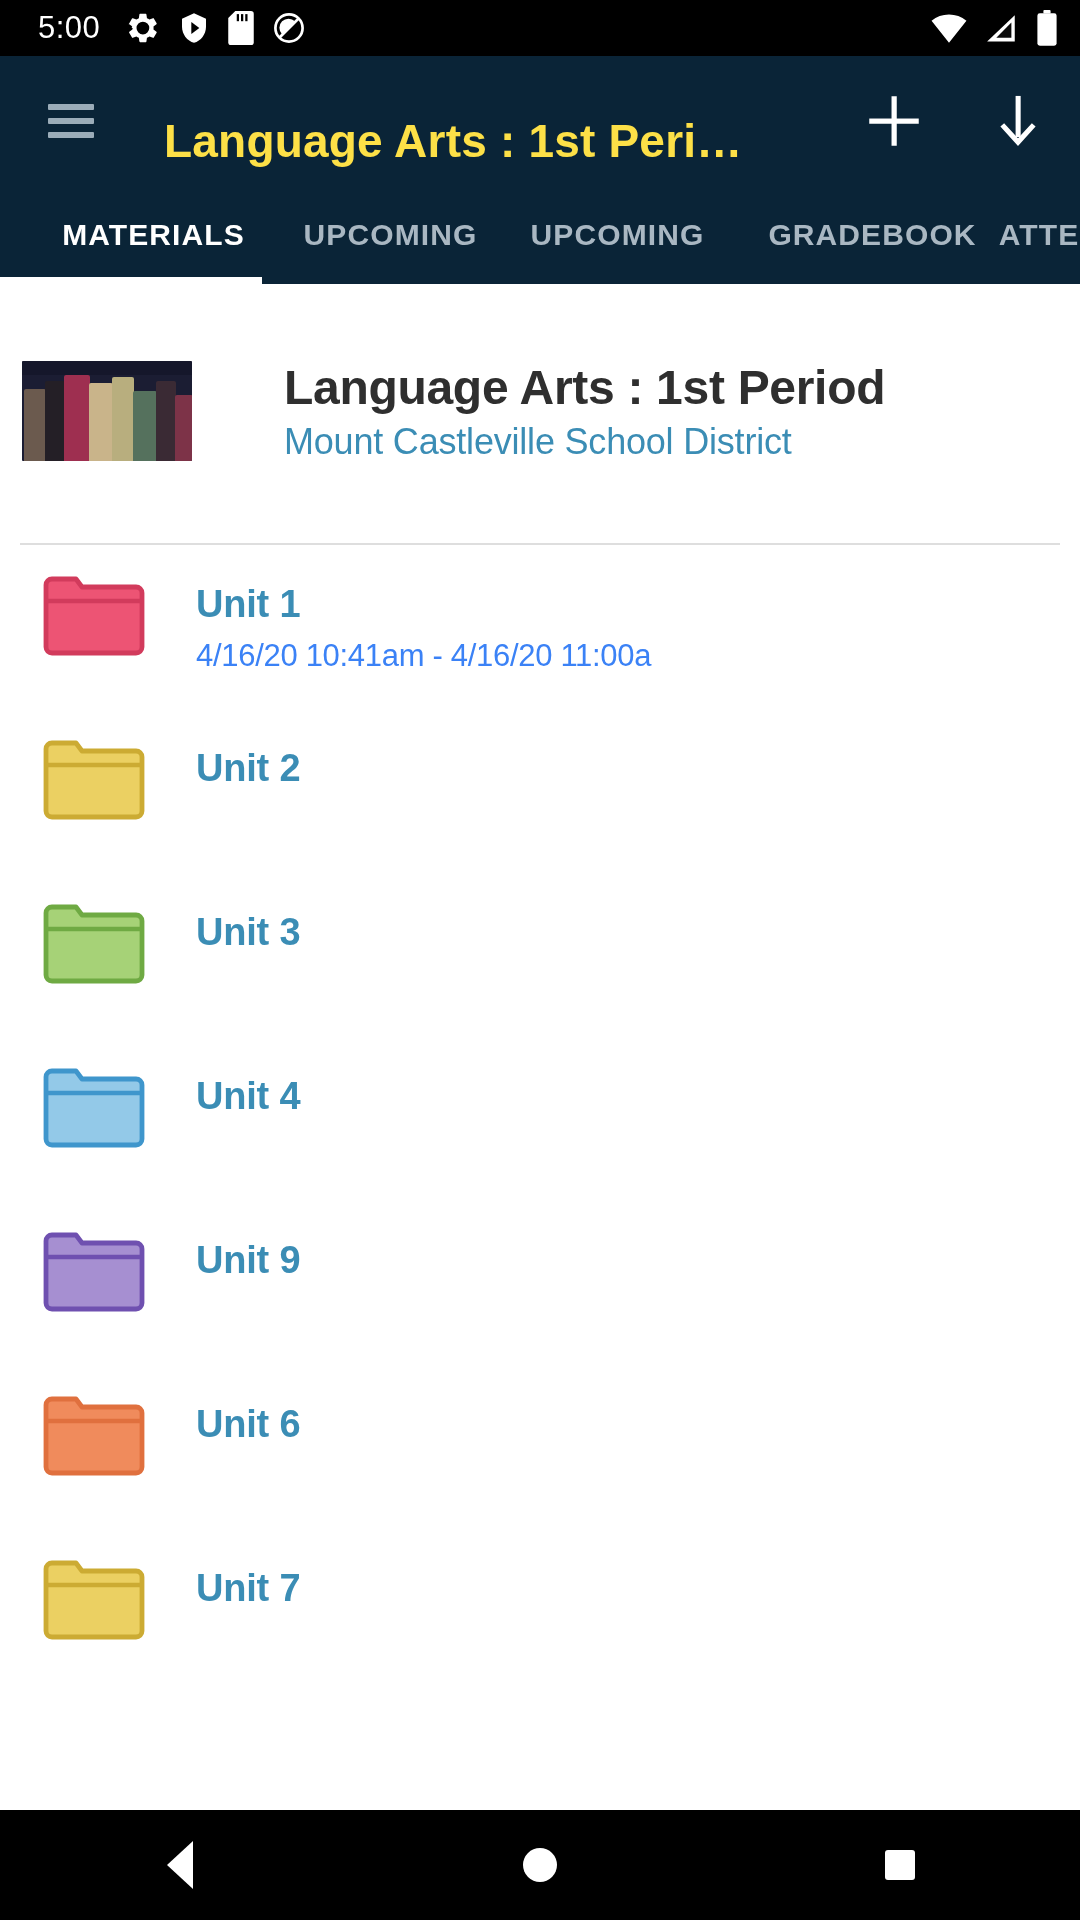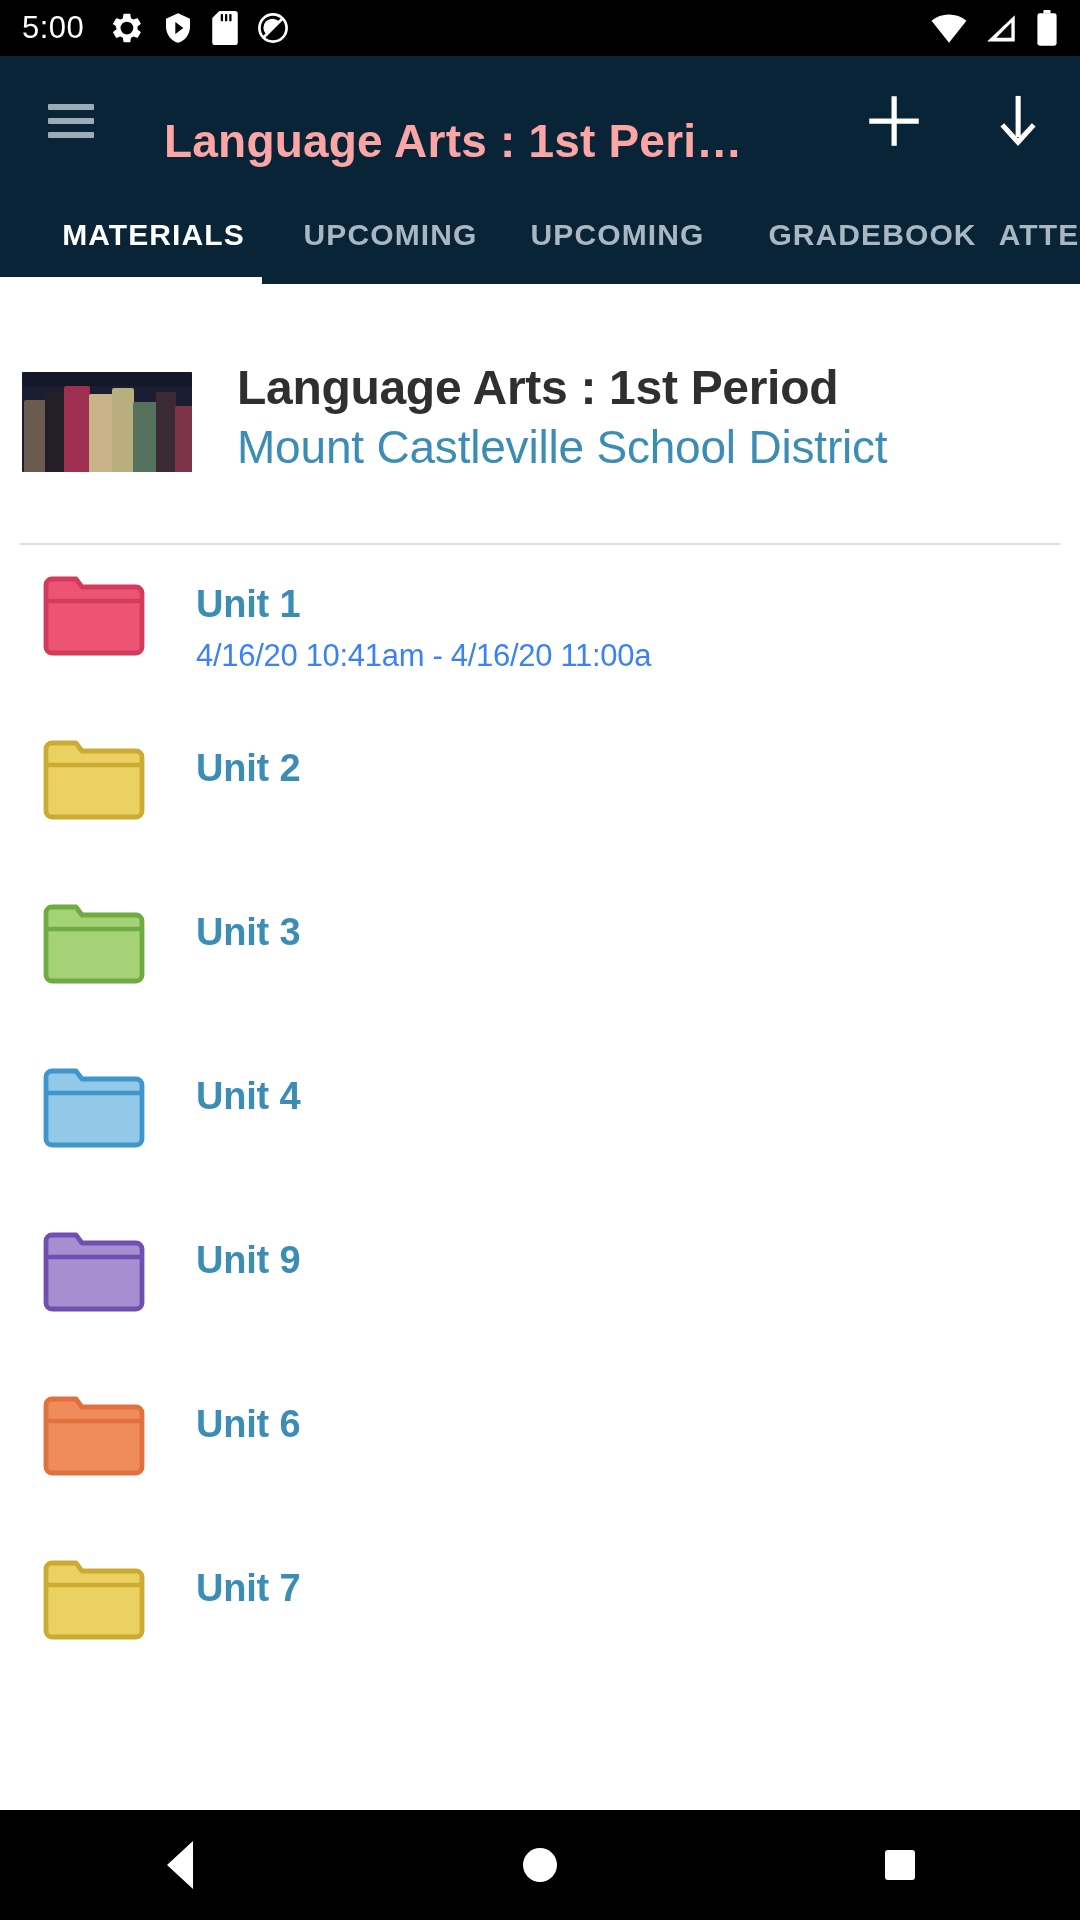--- a/index.html
+++ b/index.html
@@ -13,21 +13,21 @@
 
   
   .statusbar {
     position: absolute; top: 0; left: 0;
     width: 1080px; height: 56px;
     background: #000;
     display: flex; align-items: center;
   }
   .sb-clock {
     color: #fff; font-size: 31px; font-weight: 400;
-    margin-left: 22px; letter-spacing: .5px;
+    margin-left: 38px; letter-spacing: .5px;
     font-family: "Liberation Sans", sans-serif;
   }
   .sb-left-icons { display: flex; align-items: center; gap: 18px; margin-left: 26px; }
   .sb-right-icons {
     position: absolute; right: 22px; top: 0; height: 56px;
     display: flex; align-items: center; gap: 17px;
   }
   .sb-ico { display: block; }
 
   
@@ -38,21 +38,21 @@
     display: flex; align-items: center;
   }
   .hamburger {
     width: 46px; height: 34px;
     margin-left: 48px;
     display: flex; flex-direction: column; justify-content: space-between;
     cursor: pointer;
   }
   .hamburger span { display: block; height: 6px; background: #9bacb8; border-radius: 1px; }
   .appbar-title {
-    color: #fca5a5; font-size: 46px; font-weight: bold;
+    color: #fde047; font-size: 46px; font-weight: bold;
     margin-left: 70px; white-space: nowrap;
     letter-spacing: .2px;
     margin-top: 40px;
   }
   .appbar-actions {
     position: absolute; right: 26px; top: 0; height: 130px;
     display: flex; align-items: center; gap: 52px;
   }
   .icon-btn { width: 72px; height: 72px; display: flex; align-items: center; justify-content: center; cursor: pointer; }
 
@@ -84,38 +84,39 @@
   .tab:nth-child(1) { width: 262px; }
   .tab:nth-child(2) { width: 212px; }
   .tab:nth-child(3) { width: 242px; }
   .tab:nth-child(4) { width: 268px; }
   .tab:nth-child(5) { width: 200px; }
 
   
   .course-header {
     position: absolute; top: 284px; left: 0;
     width: 1080px;
-    display: flex; align-items: flex-end;
+    display: flex; align-items: center;
     padding: 76px 0 0 22px;
+    gap: 47px;
   }
   .course-thumb {
     width: 170px; height: 100px;
     flex: 0 0 auto;
     background: #1b1d33;
     position: relative; overflow: hidden;
     border-radius: 1px;
   }
   .book { position: absolute; bottom: 0; border-radius: 2px 2px 0 0; }
   .course-meta { margin-left: 45px; padding-top: 2px; }
   .course-title {
     color: #2f2f2f; font-size: 48px; font-weight: bold;
     letter-spacing: -.3px; line-height: 1.08;
   }
   .course-district {
-    color: #3b8db5; font-size: 46px; font-weight: 400;
+    color: #3b8db5; font-size: 36px; font-weight: 400;
     margin-top: 8px; letter-spacing: -.2px; line-height: 1.1;
   }
 
   .divider {
     position: absolute; top: 543px; left: 20px;
     width: 1040px; height: 2px; background: #dedede;
   }
 
   
   .unit-list { position: absolute; top: 559px; left: 0; width: 1080px; }

